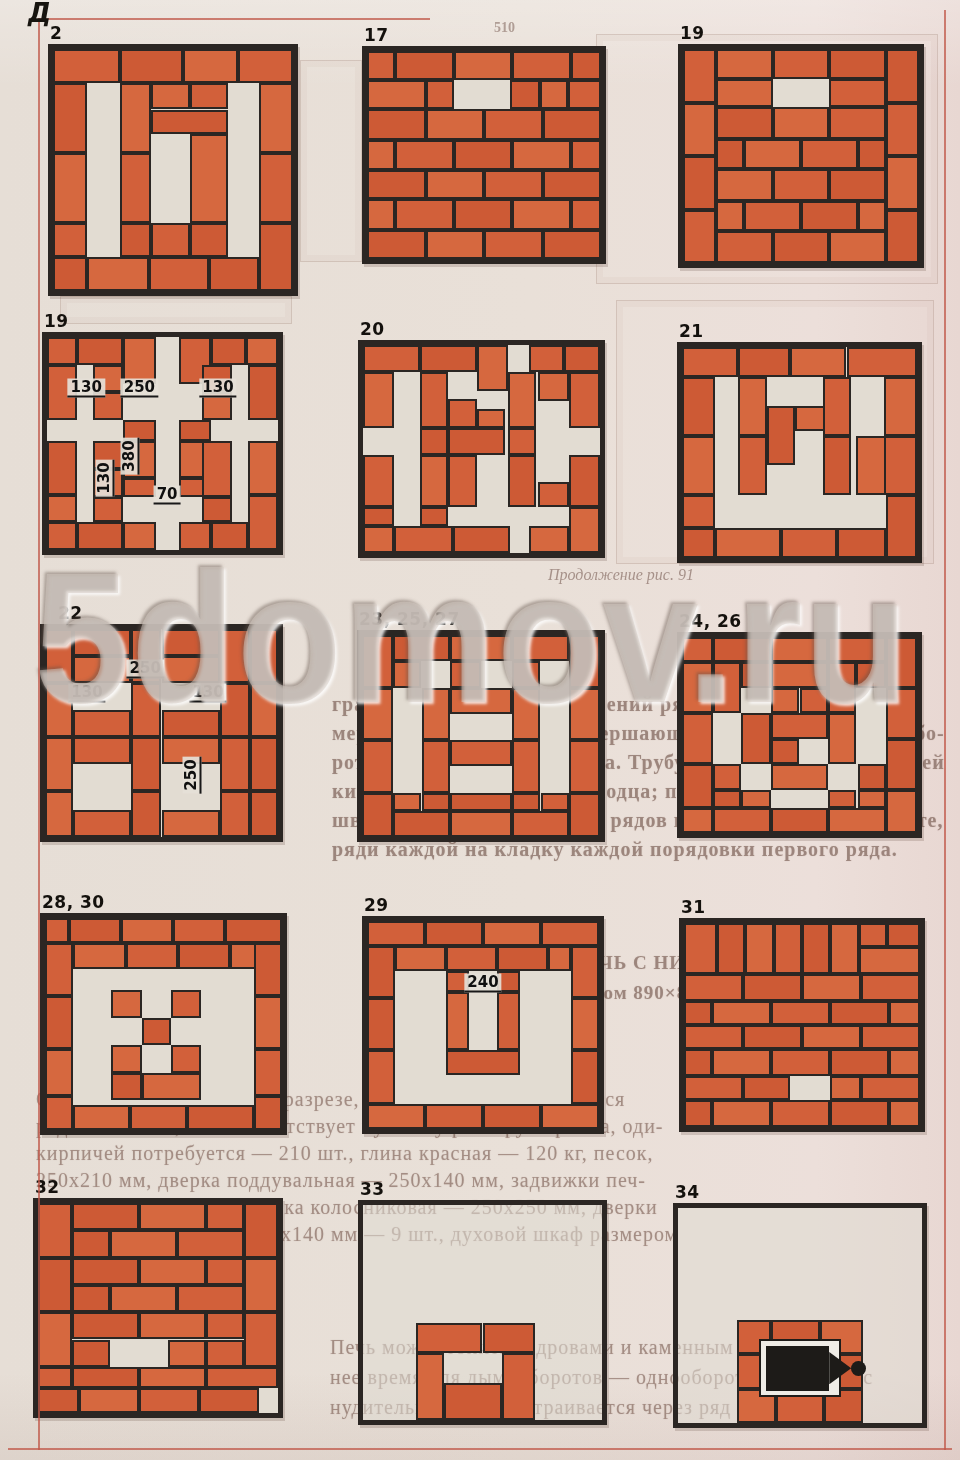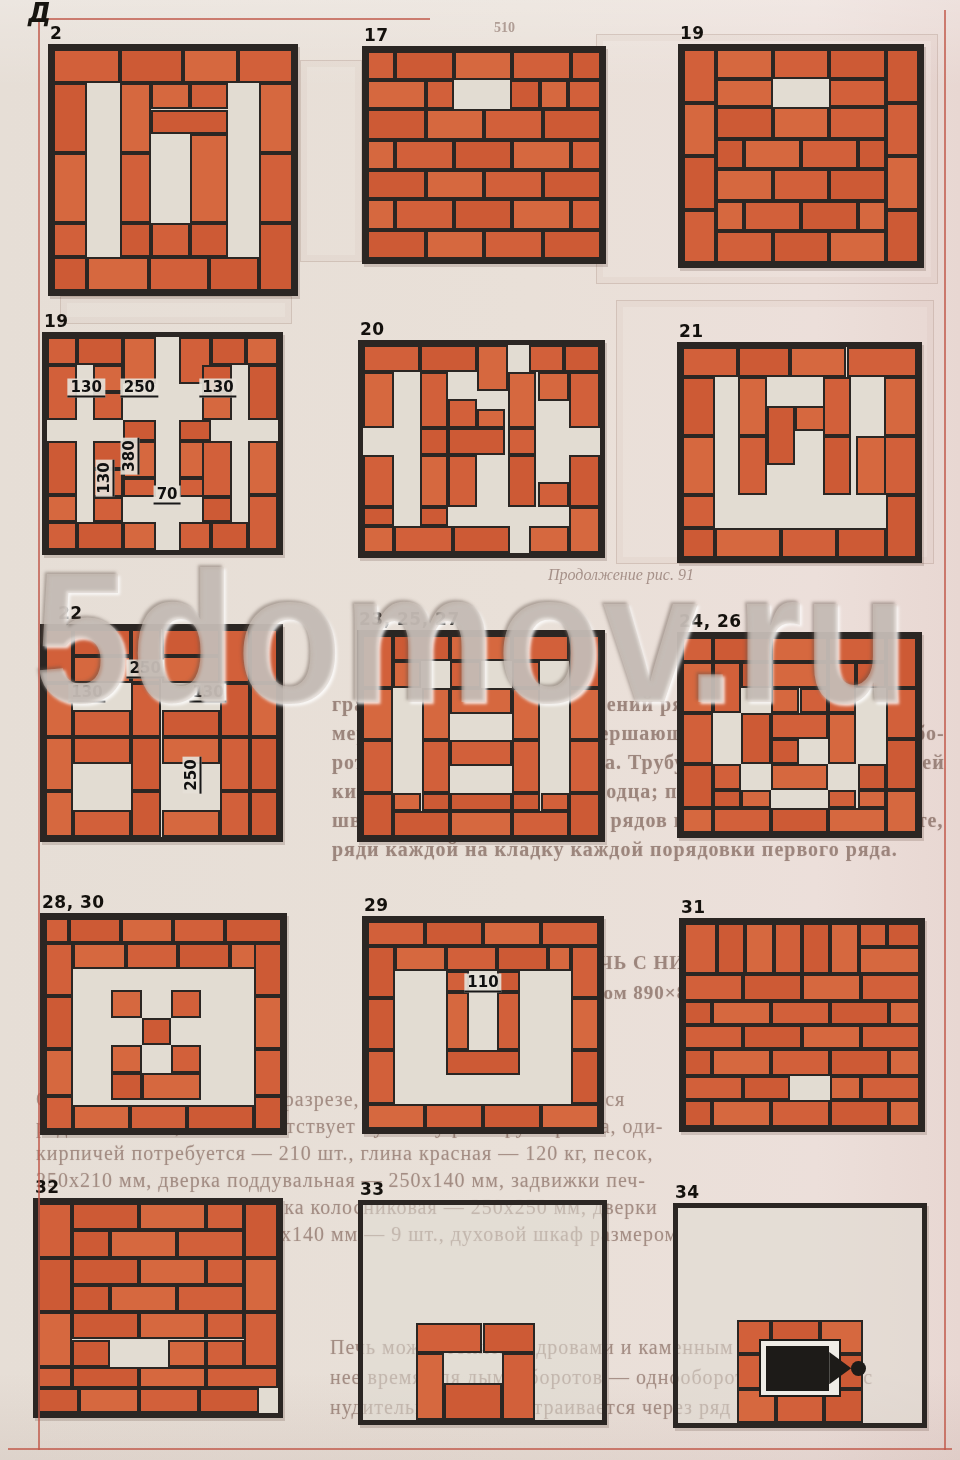--- a/index.html
+++ b/index.html
@@ -437,21 +437,21 @@
       <div class="brick v2" style="left: 88%; top: 62%; width: 12%; height: 26%;"></div>
       <div class="brick v3" style="left: 0%; top: 88%; width: 25%; height: 12%;"></div>
       <div class="brick" style="left: 25%; top: 88%; width: 25%; height: 12%;"></div>
       <div class="brick v2" style="left: 50%; top: 88%; width: 25%; height: 12%;"></div>
       <div class="brick v3" style="left: 75%; top: 88%; width: 25%; height: 12%;"></div>
       <div class="brick" style="left: 34%; top: 24%; width: 10%; height: 10%;"></div>
       <div class="brick v2" style="left: 56%; top: 24%; width: 10%; height: 10%;"></div>
       <div class="brick v3" style="left: 34%; top: 34%; width: 10%; height: 28%;"></div>
       <div class="brick" style="left: 56%; top: 34%; width: 10%; height: 28%;"></div>
       <div class="brick v2" style="left: 34%; top: 62%; width: 32%; height: 12%;"></div>
-      <div class="dim" style="left: 50%; top: 30%;">110</div>
+      <div class="dim" style="left: 50%; top: 30%;">240</div>
     </div>
     <div class="dg-label" style="left: 681px; top: 897px;">31</div>
     <div class="dg-box" style="left: 679px; top: 918px; width: 246px; height: 214px;">
       <div class="brick" style="left: 0%; top: 0%; width: 14%; height: 25%;"></div>
       <div class="brick v2" style="left: 14%; top: 0%; width: 12%; height: 25%;"></div>
       <div class="brick v3" style="left: 26%; top: 0%; width: 12%; height: 25%;"></div>
       <div class="brick" style="left: 38%; top: 0%; width: 12%; height: 25%;"></div>
       <div class="brick v2" style="left: 50%; top: 0%; width: 12%; height: 25%;"></div>
       <div class="brick v3" style="left: 62%; top: 0%; width: 12%; height: 25%;"></div>
       <div class="brick" style="left: 74%; top: 0%; width: 12%; height: 12%;"></div>

